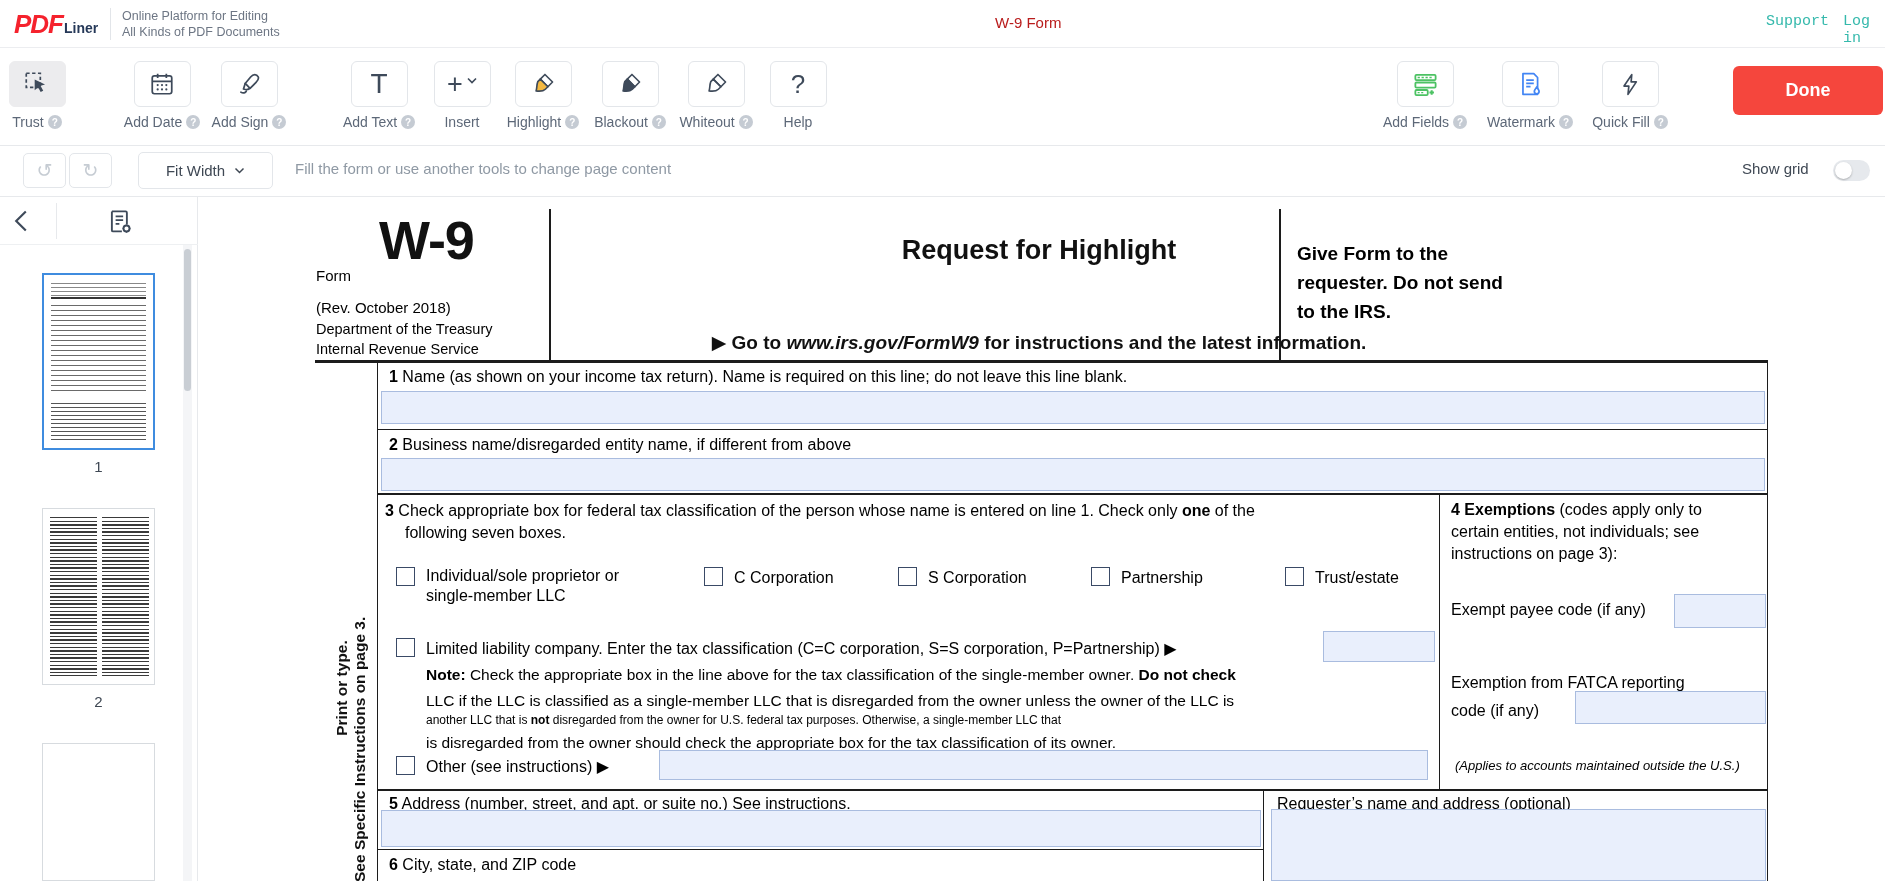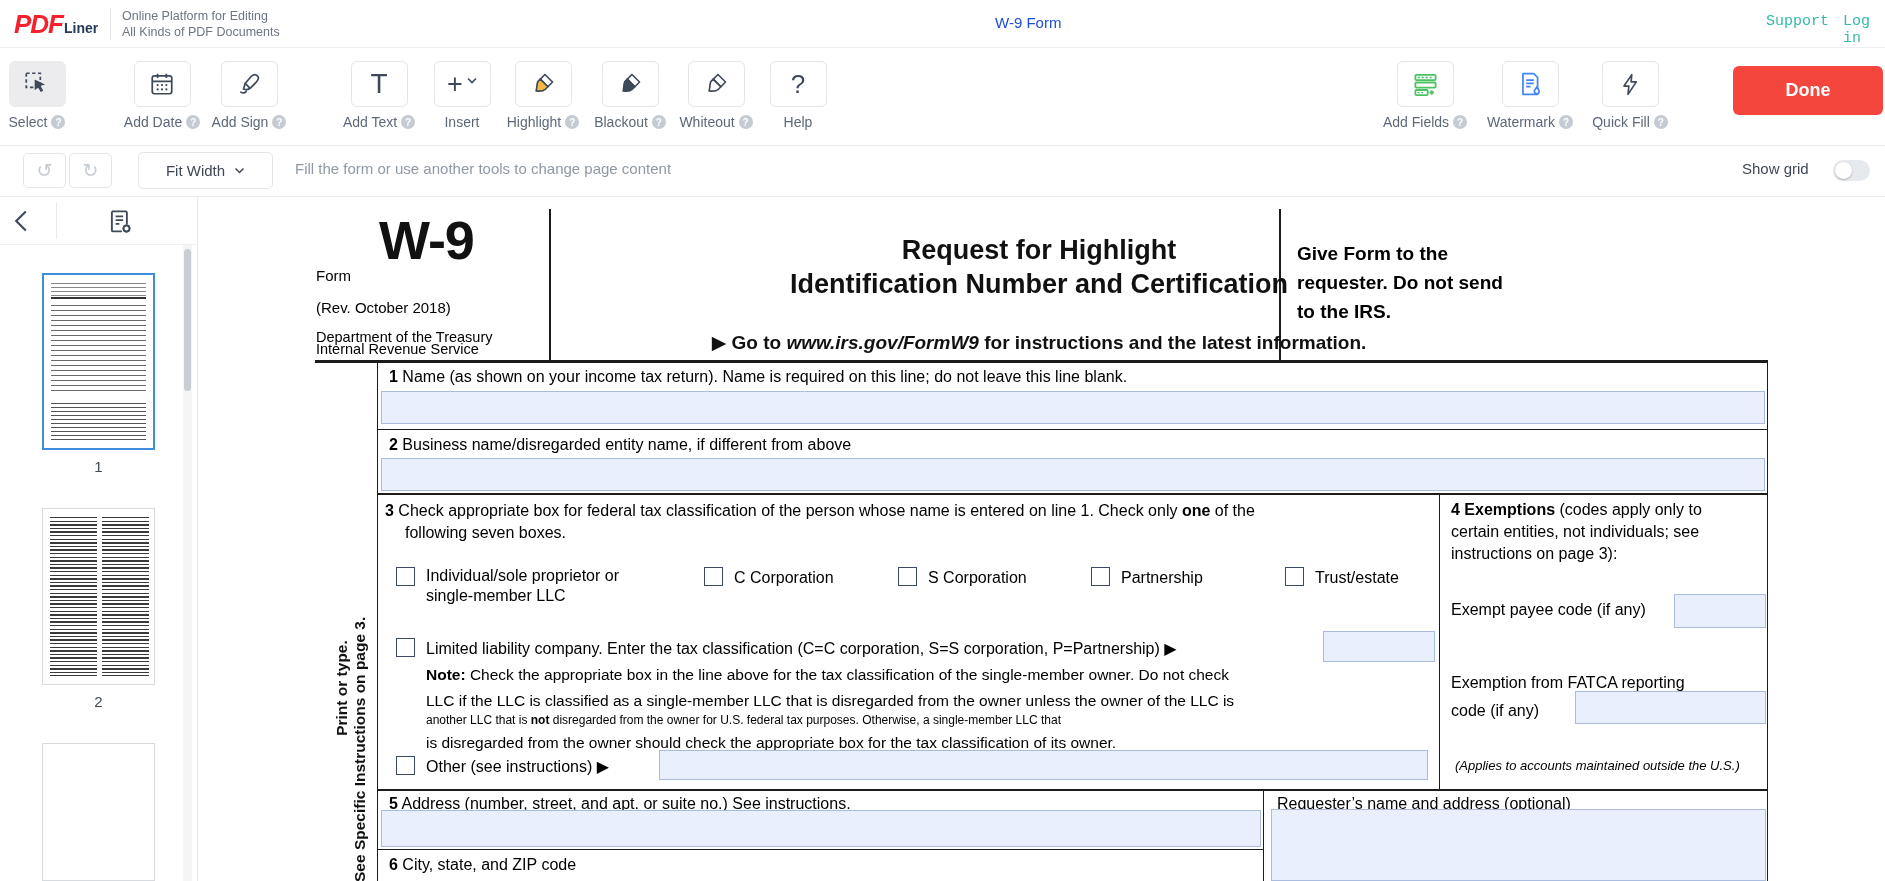--- a/index.html
+++ b/index.html
@@ -7,21 +7,21 @@
               font-family:"Liberation Sans","DejaVu Sans",sans-serif; }
 
   
   .tophdr { position:absolute; top:0; left:0; width:1885px; height:48px; background:#fff;
             border-bottom:1px solid #ecedf0; z-index:30; }
   .logo { position:absolute; left:14px; top:9px; font-weight:bold; }
   .logo .pdf { color:#f5222d; font-size:26px; letter-spacing:-1px; font-style:italic; }
   .logo .liner { color:#253858; font-size:14px; margin-left:1px; }
   .logo-sep { position:absolute; left:110px; top:8px; height:32px; width:1px; background:#e2e5e9; }
   .tagline { position:absolute; left:122px; top:8px; font-size:12.5px; color:#6d7684; line-height:16px; }
-  .doctitle { position:absolute; left:995px; top:14px; font-size:15px; color:#1d4ed8; }
+  .doctitle { position:absolute; left:995px; top:14px; font-size:15px; color:#b91c1c; }
   .hlink { position:absolute; top:13px; font-size:15px; color:#35b9ac; cursor:pointer;font-family:Liberation Mono, monospace; }
 
   
   .toolrow { position:absolute; top:48px; left:0; width:1885px; height:98px; background:#fff;
              border-bottom:1px solid #e7e9ec; z-index:29; }
   .tool { position:absolute; top:13px; width:96px; display:flex; flex-direction:column; align-items:center; cursor:pointer; }
   .tool-btn { width:57px; height:46px; border:1px solid #e3e6ea; border-radius:6px; background:#fff;
               display:flex; align-items:center; justify-content:center; color:#3e4a5a; }
   .tool-btn.active { background:#ececee; border-color:#ececee; }
   .tool-label { margin-top:7px; font-size:14px; color:#5d6878; white-space:nowrap; display:flex; align-items:center; }
@@ -99,21 +99,21 @@
 <div class="toolrow">
 
   <div class="tool" style="left:-11px">
     <div class="tool-btn active">
       <svg width="27" height="27" viewBox="0 0 24 24" fill="none" stroke="#3e4a5a" stroke-width="1.5">
         <rect x="2" y="2" width="12.5" height="12.5" stroke-dasharray="3 2.2"></rect>
         <path d="M9.5 7.5l9.2 4.6-4 1.1 2.4 4.3-2.3 1.2-2.3-4.3-3 2.6z" fill="#3e4a5a" stroke="none"></path>
       </svg>
     </div>
     <div class="tool-label">
-        <span>Select</span>
+        <span>Trust</span>
         <span class="badge">?</span>
       </div>
   </div>
 
   <div class="tool" style="left:114px">
     <div class="tool-btn">
       <svg width="26" height="26" viewBox="0 0 24 24" fill="none" stroke="#3e4a5a" stroke-width="1.6">
         <rect x="3" y="4.5" width="18" height="16.5" rx="2"></rect>
         <path d="M3 9.5h18M8 2.5v4M16 2.5v4"></path>
         <g fill="#3e4a5a" stroke="none">
@@ -317,28 +317,27 @@
     <div class="scrolltrack">
       <div class="scrollthumb"></div>
     </div>
   </div>
 
   <div class="page">
 
     <span class="ft" style="left:117px;top:70px;font-size:15px">Form</span>
     <span class="fw9" style="left:180px;top:12px">W-9</span>
     <span class="ft" style="left:117px;top:102px;font-size:15px">(Rev. October 2018)</span>
-    <span class="ft" style="left:117px;top:132px;font-size:14.5px">Department of the Treasury</span>
+    <span class="ft" style="left:117px;top:124px;font-size:14.5px">Department of the Treasury</span>
     <span class="ft" style="left:117px;top:144px;font-size:14.5px">Internal Revenue Service</span>
 
     <div class="ln" style="left:350px;top:12px;width:2px;height:151px"></div>
     <div class="ln" style="left:1080px;top:12px;width:2px;height:151px"></div>
 
     <div class="ttl" style="top:38px">Request for Highlight</div>
-    <div class="ttl" style="top:72px">Identification Number and Certification</div>
     <div class="ttl" style="top:134px;font-size:19px"><span style="font-weight: bold;">▶ Go to </span><span style="font-weight: bold; font-style: italic;">www.irs.gov/FormW9</span><span style="font-weight: bold;"> for instructions and the latest information.</span></div>
 
     <div class="ft" style="left:1098px;top:42px;width:210px;font-size:19px;font-weight:bold;line-height:29px;white-space:normal">Give Form to the requester. Do not send to the IRS.</div>
 
     <div class="rot-wrap">
       <div class="rot-in">
         <div style="text-align:center">Print or type.</div>
         <div>See Specific Instructions on page 3.</div>
       </div>
     </div>
@@ -375,21 +374,21 @@
     <div class="cbx" style="left:892px;top:370px"></div>
     <div class="ft" style="left:922px;top:372px">Partnership</div>
 
     <div class="cbx" style="left:1086px;top:370px"></div>
     <div class="ft" style="left:1116px;top:372px">Trust/estate</div>
 
     <div class="cbx" style="left:197px;top:441px"></div>
     <div class="ft" style="left:227px;top:442px"><span>Limited liability company. Enter the tax classification (C=C corporation, S=S corporation, P=Partnership) </span><span style="font-weight: bold;">▶</span></div>
     <div class="blue" style="left:1124px;top:434px;width:112px;height:31px"></div>
 
-    <div class="ft" style="left:227px;top:469px;font-size:15.5px"><span style="font-weight: bold; margin-top: 9px;">Note:</span><span> Check the appropriate box in the line above for the tax classification of the single-member owner.  </span><span style="font-weight: normal;">Do not check</span></div>
+    <div class="ft" style="left:227px;top:469px;font-size:15.5px"><span style="font-weight: bold; margin-top: 9px;">Note:</span><span> Check the appropriate box in the line above for the tax classification of the single-member owner.  </span><span style="font-weight: bold;">Do not check</span></div>
     <div class="ft" style="left:227px;top:495px;font-size:15.5px"><span>LLC if the LLC is classified as a single-member LLC that is disregarded from the owner unless the owner of the LLC is</span></div>
     <div class="ft" style="left:227px;top:516px;font-size:12px"><span>another LLC that is </span><span style="font-weight: bold;">not</span><span> disregarded from the owner for U.S. federal tax purposes. Otherwise, a single-member LLC that</span></div>
     <div class="ft" style="left:227px;top:537px;font-size:15.5px"><span>is disregarded from the owner should check the appropriate box for the tax classification of its owner.</span></div>
 
     <div class="cbx" style="left:197px;top:559px"></div>
     <div class="ft" style="left:227px;top:560px"><span>Other (see instructions) </span><span style="font-weight: bold;">▶</span></div>
     <div class="blue" style="left:460px;top:553px;width:769px;height:30px"></div>
 
     <div class="ft" style="left:1252px;top:304px"><span style="font-weight: bold;">4</span><span>  </span><span style="font-weight: bold;">Exemptions</span><span> (codes apply only to</span></div>
     <div class="ft" style="left:1252px;top:326px">certain entities, not individuals; see</div>

